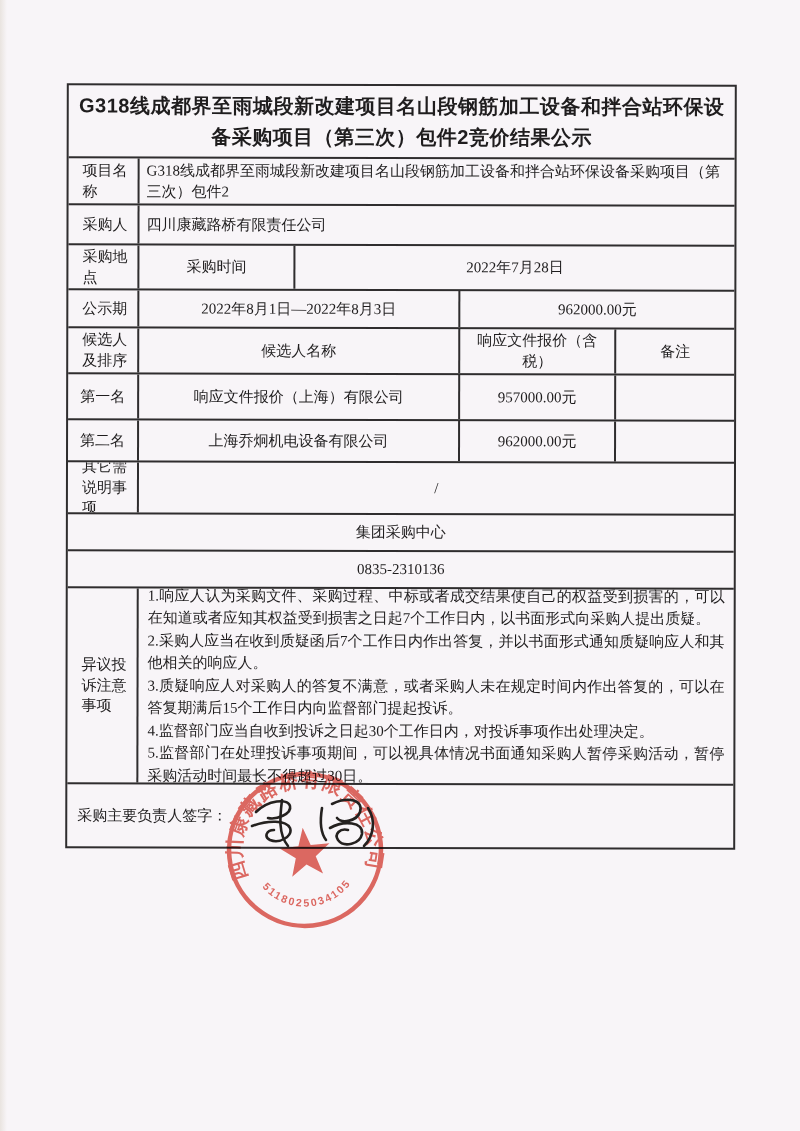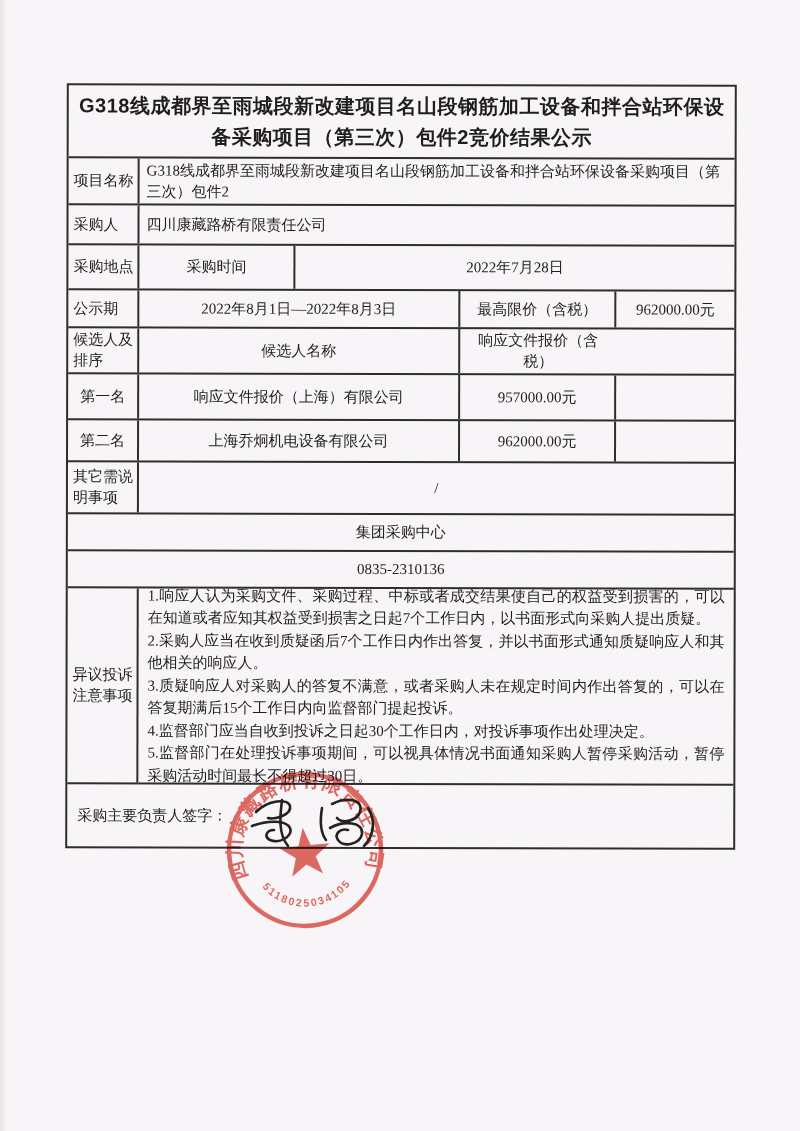--- a/index.html
+++ b/index.html
@@ -38,21 +38,21 @@
   .cell{
     box-sizing:border-box;
     display:flex;
     align-items:center;
     border-right:2px solid var(--line);
     font-size:15px;
     line-height:1.38;
     overflow:hidden;
   }
   .cell:last-child{border-right:none;}
-  .c1{width:71px;padding:2px 3px 2px 5px;}
+  .c1{width:71px;padding:2px 3px 2px 14px;}
   .c2{width:321px;}
   .c3{width:156px;}
   .c4{flex:1;}
   .left{padding:2px 7px;text-align:left;}
   .center{justify-content:center;text-align:center;padding:2px 4px;}
   .r-title{height:73px;}
   .title-cell{
     width:100%;justify-content:center;text-align:center;
     font-family:"Liberation Sans", sans-serif;
     font-weight:bold;font-size:20px;line-height:1.55;
@@ -122,28 +122,28 @@
 
   <div class="row r-location">
     <div class="cell c1">采购地点</div>
     <div class="cell c3 center">采购时间</div>
     <div class="cell c4 center">2022年7月28日</div>
   </div>
 
   <div class="row r-publicity">
     <div class="cell c1">公示期</div>
     <div class="cell c2 center">2022年8月1日—2022年8月3日</div>
-    <div class="cell c3 center">最高限价（含税）</div>
     <div class="cell c4 center">962000.00元</div>
   </div>
 
   <div class="row r-candh">
     <div class="cell c1">候选人及排序</div>
     <div class="cell c2 center">候选人名称</div>
     <div class="cell c3 center">响应文件报价（含税）</div>
+    <div class="cell c4 center">备注</div>
   </div>
 
   <div class="row r-cand1">
     <div class="cell c1 center">第一名</div>
     <div class="cell c2 center">响应文件报价（上海）有限公司</div>
     <div class="cell c3 center">957000.00元</div>
     <div class="cell c4 center"></div>
   </div>
 
   <div class="row r-cand2">

